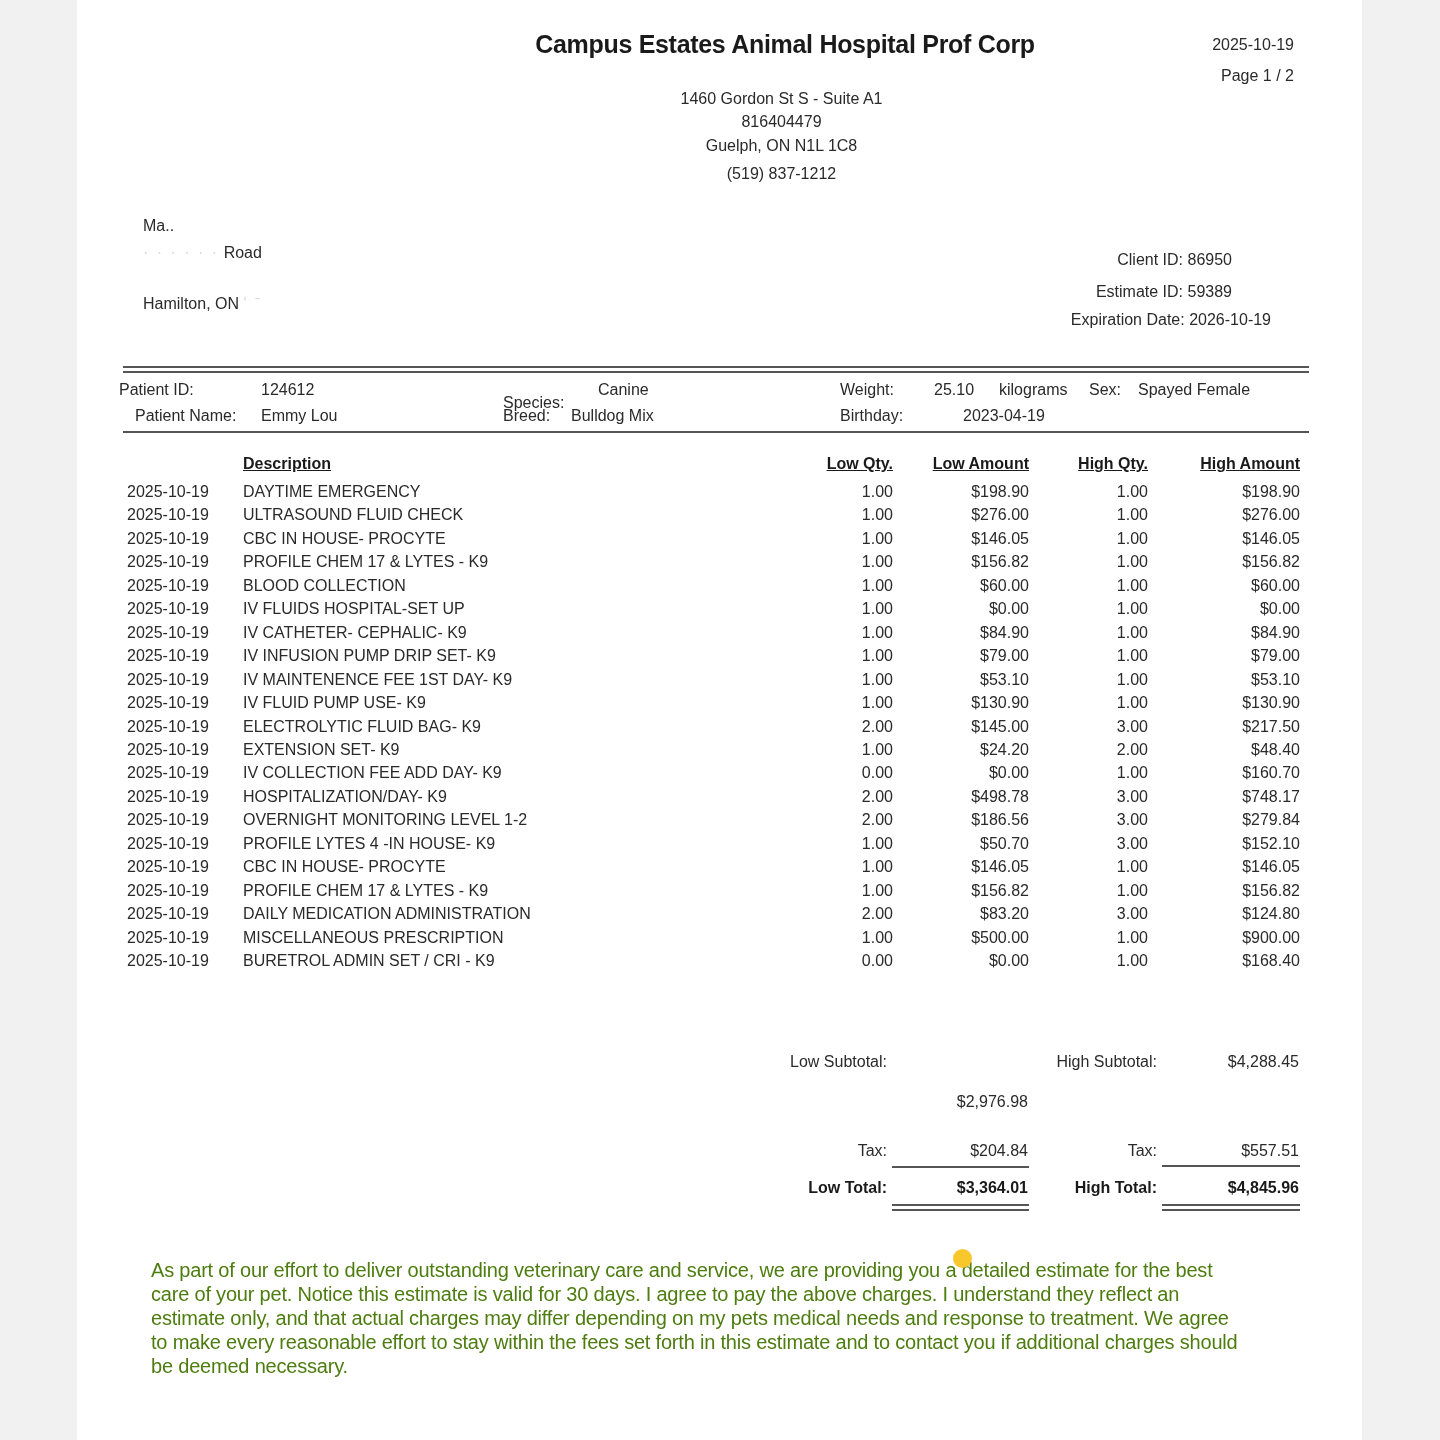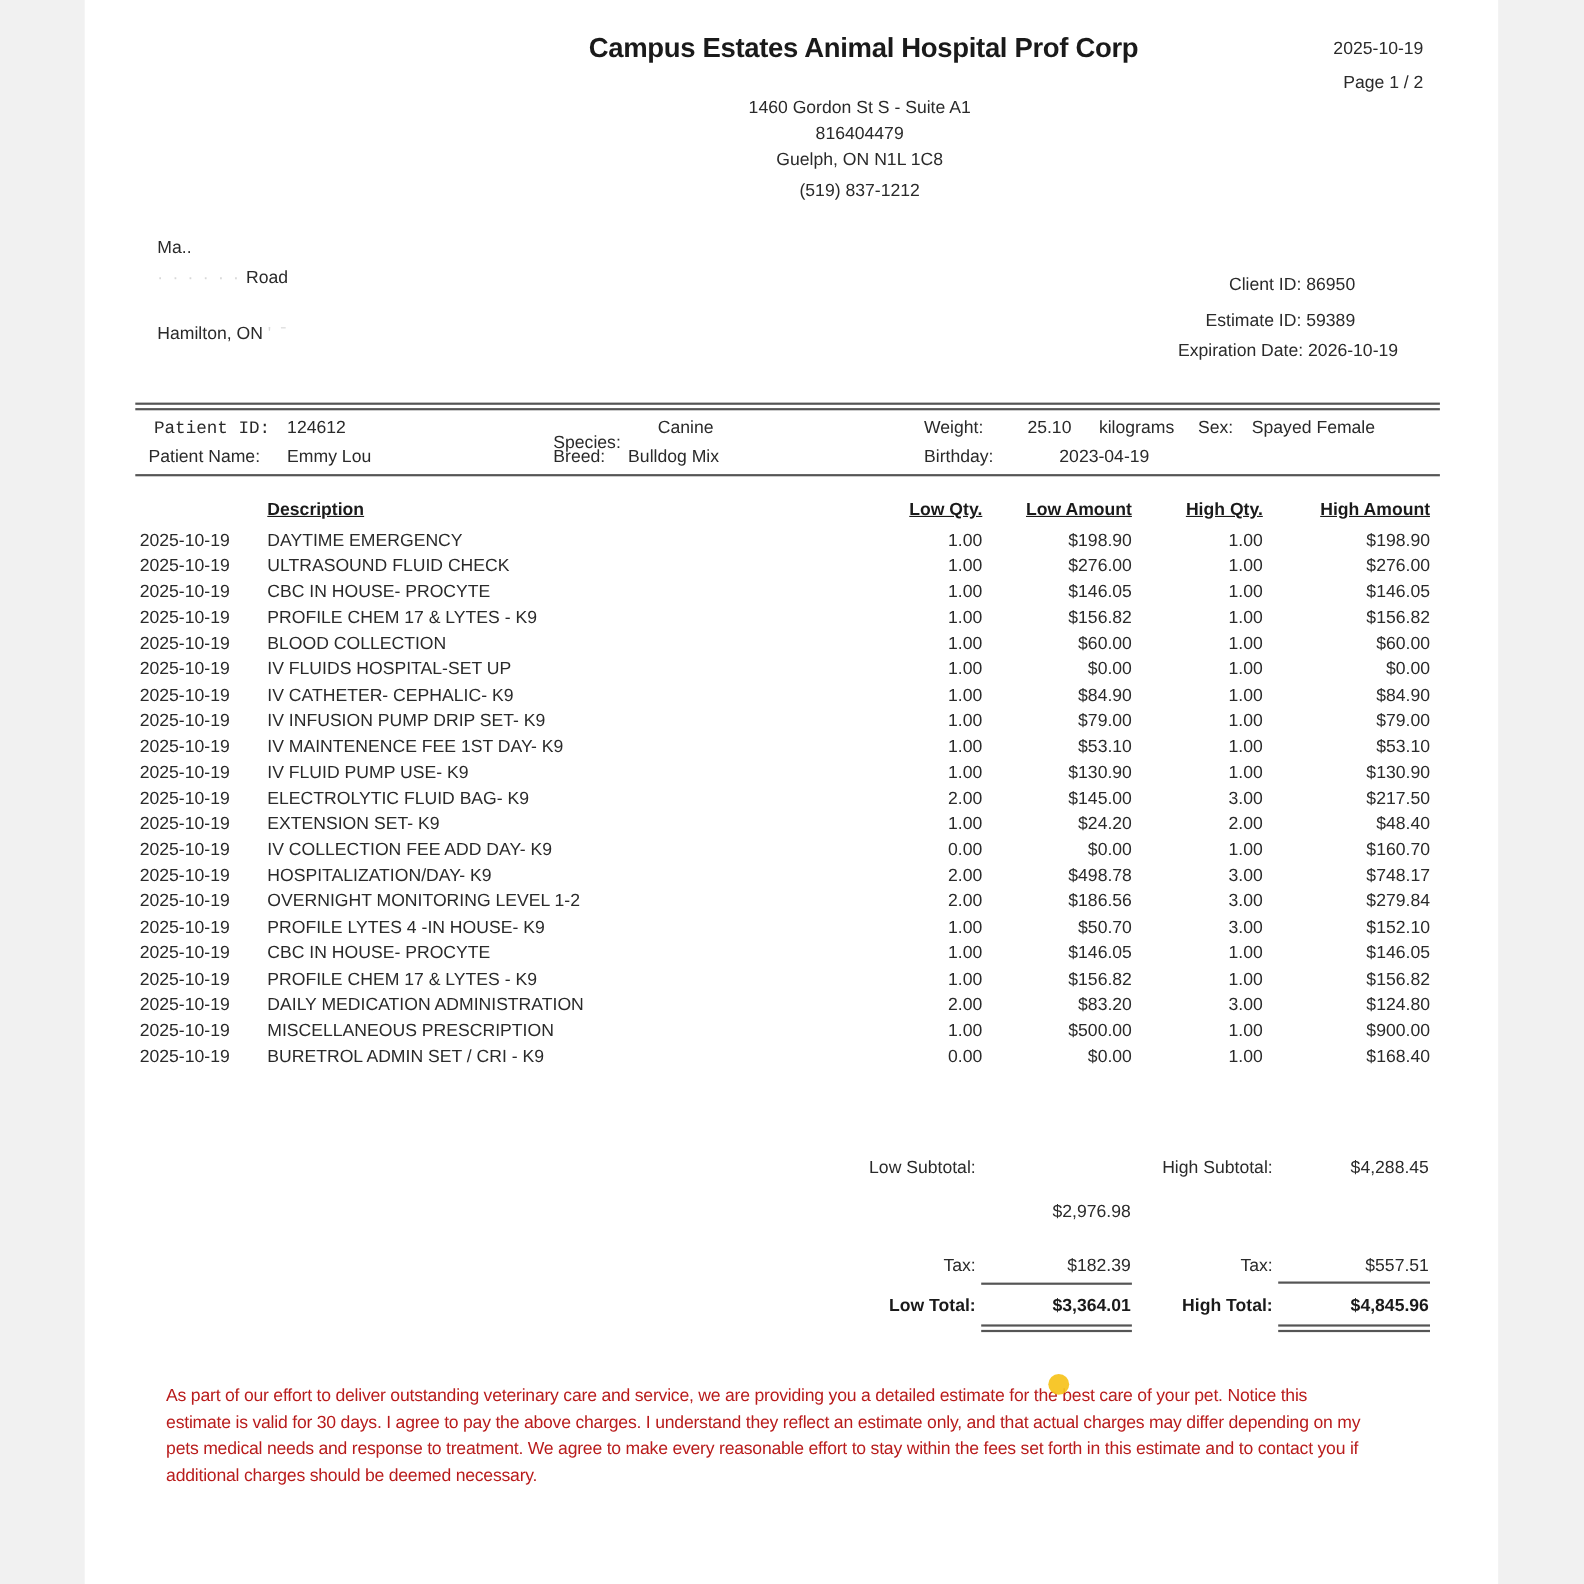--- a/index.html
+++ b/index.html
@@ -58,21 +58,21 @@
     .c-ha { right: 140px; }
 
     
     .tot { font-size: 16px; color: #2a2a2a; text-align: right; }
     .tot.bold { font-weight: bold; color: #1a1a1a; }
     .uline { position: absolute; height: 2px; background: #555; }
 
     
     .disclaimer {
       position: absolute; left: 151px; top: 1258px; width: 1090px;
-      font-size: 16px; line-height: 24px; color: #b91c1c;
+      font-size: 20px; line-height: 24px; color: #4d7c0f;
       letter-spacing: -0.2px;
     }
 
     .tap-dot {
       position: absolute; left: 953px; top: 1249px;
       width: 19px; height: 19px; border-radius: 50%;
       background: #f6c21a; opacity: 0.92;
     }
   </style>
 </head>
@@ -109,21 +109,21 @@
 </div>
 <div class="abs id-block" style="top:311px; right:169px;">
   <span>Expiration Date:</span>
   <span>2026-10-19</span>
 </div>
 
 <div class="rule double" style="top:366px;"></div>
 <div class="rule double" style="top:371px;"></div>
 <div class="rule double" style="top:431px;"></div>
 
-<div class="abs pt" style="left:140px; top:381px;font-family:Liberation Mono, monospace;">Patient ID:</div>
+<div class="abs pt" style="left:119px; top:381px;">Patient ID:</div>
 <div class="abs pt" style="left:261px; top:381px;">124612</div>
 <div class="abs pt" style="left:135px; top:407px;">Patient Name:</div>
 <div class="abs pt" style="left:261px; top:407px;">Emmy Lou</div>
 
 <div class="abs pt" style="left:503px; top:394px;">Species:</div>
 <div class="abs pt" style="left:598px; top:381px;">Canine</div>
 <div class="abs pt" style="left:503px; top:407px;">Breed:</div>
 <div class="abs pt" style="left:571px; top:407px;">Bulldog Mix</div>
 
 <div class="abs pt" style="left:840px; top:381px;">Weight:</div>
@@ -310,21 +310,21 @@
       <span class="c-ha">$168.40</span>
     </div>
   </div>
 
 <div class="abs tot" style="right:553px; top:1053px;">Low Subtotal:</div>
 <div class="abs tot" style="right:412px; top:1053px;margin-top:40px;">$2,976.98</div>
 <div class="abs tot" style="right:283px; top:1053px;">High Subtotal:</div>
 <div class="abs tot" style="right:141px; top:1053px;">$4,288.45</div>
 
 <div class="abs tot" style="right:553px; top:1142px;">Tax:</div>
-<div class="abs tot" style="right:412px; top:1142px;">$182.39</div>
+<div class="abs tot" style="right:412px; top:1142px;">$204.84</div>
 <div class="abs tot" style="right:283px; top:1142px;">Tax:</div>
 <div class="abs tot" style="right:141px; top:1142px;">$557.51</div>
 
 <div class="uline" style="left:892px; width:137px; top:1166px;"></div>
 <div class="uline" style="left:1162px; width:138px; top:1165px;"></div>
 
 <div class="abs tot bold" style="right:553px; top:1179px;">Low Total:</div>
 <div class="abs tot bold" style="right:412px; top:1179px;">$3,364.01</div>
 <div class="abs tot bold" style="right:283px; top:1179px;padding-left:38px;">High Total:</div>
 <div class="abs tot bold" style="right:141px; top:1179px;">$4,845.96</div>

